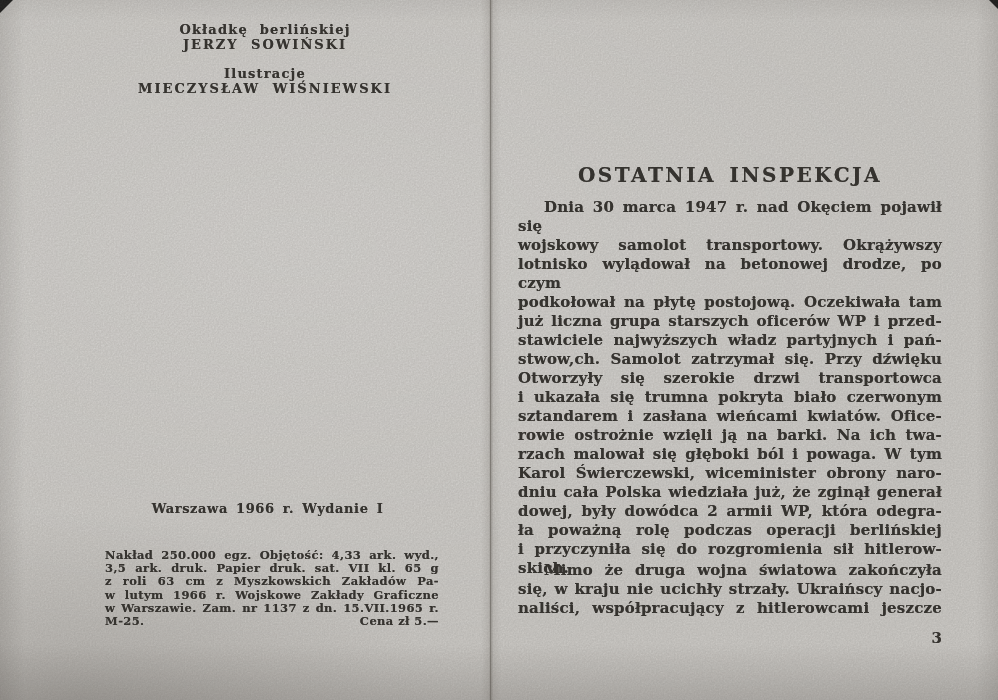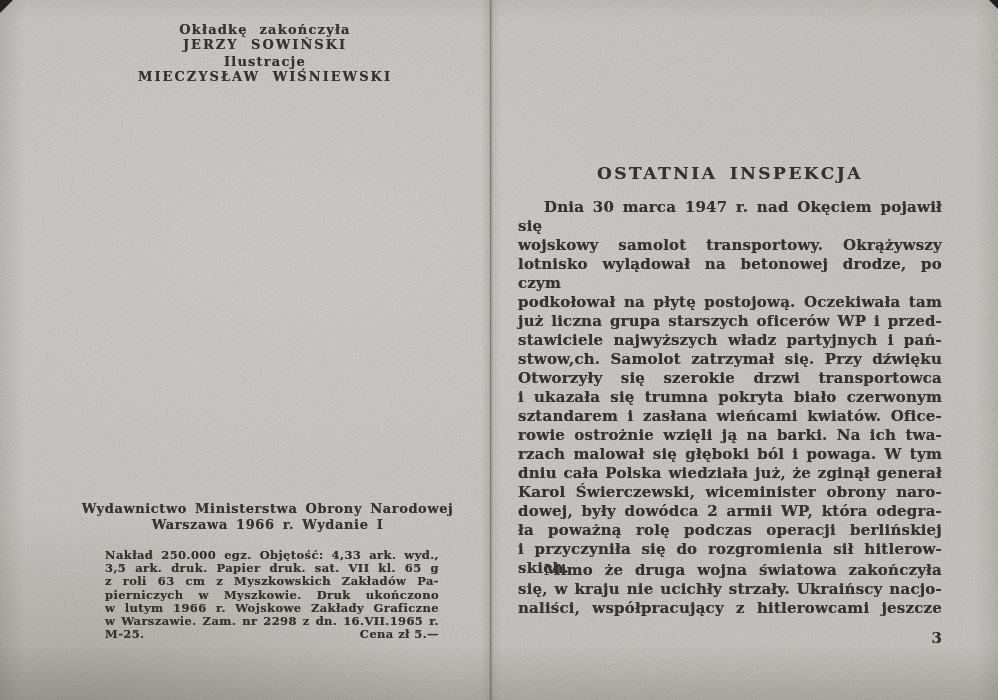--- a/index.html
+++ b/index.html
@@ -37,33 +37,33 @@
     border-top:13px solid #151515;border-right:13px solid transparent;}
   .corner-tr{position:absolute;top:0;right:0;width:0;height:0;
     border-top:9px solid #151515;border-left:9px solid transparent;}
 
   .grain{position:absolute;top:0;left:0;pointer-events:none;}
 
   
   .credits{top:22px;left:40px;width:450px;text-align:center;
     font-weight:bold;font-size:13px;line-height:15px;letter-spacing:1.2px;word-spacing:6px;}
   .credits .caps{letter-spacing:2px;}
-  .credits .block-gap{margin-top:2px;}
+  .credits .block-gap{margin-top:14px;}
 
   .publisher{top:501px;left:40px;width:455px;text-align:center;
     font-weight:bold;font-size:13px;line-height:16px;letter-spacing:0.6px;word-spacing:3px;}
 
   .colophon{top:549px;left:105px;width:334px;
     font-weight:bold;font-size:11.5px;line-height:13.2px;letter-spacing:0.4px;}
   .colophon .jline{text-align:justify;text-align-last:justify;}
   .colophon .split{display:flex;justify-content:space-between;align-items:flex-end;}
 
   
   .chapter-title{top:163px;left:518px;width:424px;text-align:center;
-    font-weight:bold;font-size:17px;letter-spacing:2.5px;word-spacing:4px;}
+    font-weight:bold;font-size:20px;letter-spacing:2.5px;word-spacing:4px;}
 
   .bodycol{left:518px;width:424px;font-size:15px;line-height:19px;letter-spacing:0.2px;font-weight:bold;}
   .para1{top:198px;}
   .para2{top:561px;}
   .jline{text-align:justify;text-align-last:justify;}
   .lastline{text-align-last:left;}
   .indent{text-indent:26px;}
 
   .page-number{top:629px;left:518px;width:424px;text-align:right;
     font-weight:bold;font-size:15px;padding-right:2px;}
@@ -71,38 +71,36 @@
 </head>
 <body>
 
 <div class="scan">
 
   <div class="gutter"></div>
   <div class="corner-tl"></div>
   <div class="corner-tr"></div>
 
   <div class="abs credits ink">
-    <div>Okładkę zakończyła</div>
+    <div>Okładkę berlińskiej</div>
     <div class="caps">JERZY SOWIŃSKI</div>
     <div class="block-gap">Ilustracje</div>
     <div class="caps">MIECZYSŁAW WIŚNIEWSKI</div>
   </div>
 
   <div class="abs publisher ink">
-    <div>Wydawnictwo Ministerstwa Obrony Narodowej</div>
     <div>Warszawa 1966 r. Wydanie I</div>
   </div>
 
   <div class="abs colophon ink">
     <div class="jline">Nakład 250.000 egz. Objętość: 4,33 ark. wyd.,</div>
     <div class="jline">3,5 ark. druk. Papier druk. sat. VII kl. 65 g</div>
     <div class="jline">z roli 63 cm z Myszkowskich Zakładów Pa-</div>
-    <div class="jline">pierniczych w Myszkowie. Druk ukończono</div>
     <div class="jline">w lutym 1966 r. Wojskowe Zakłady Graficzne</div>
-    <div class="jline">w Warszawie. Zam. nr 2298 z dn. 16.VII.1965 r.</div>
+    <div class="jline">w Warszawie. Zam. nr 1137 z dn. 15.VII.1965 r.</div>
     <div class="split">
       <span>M-25.</span>
       <span>Cena zł 5.—</span>
     </div>
   </div>
 
   <div class="abs chapter-title ink">OSTATNIA INSPEKCJA</div>
 
   <div class="abs bodycol para1 ink">
     <div class="jline indent">Dnia 30 marca 1947 r. nad Okęciem pojawił się</div>
@@ -110,22 +108,22 @@
     <div class="jline">lotnisko wylądował na betonowej drodze, po czym</div>
     <div class="jline">podkołował na płytę postojową. Oczekiwała tam</div>
     <div class="jline">już liczna grupa starszych oficerów WP i przed-</div>
     <div class="jline">stawiciele najwyższych władz partyjnych i pań-</div>
     <div class="jline">stwow,ch. Samolot zatrzymał się. Przy dźwięku</div>
     <div class="jline">Otworzyły się szerokie drzwi transportowca</div>
     <div class="jline">i ukazała się trumna pokryta biało czerwonym</div>
     <div class="jline">sztandarem i zasłana wieńcami kwiatów. Ofice-</div>
     <div class="jline">rowie ostrożnie wzięli ją na barki. Na ich twa-</div>
     <div class="jline">rzach malował się głęboki ból i powaga. W tym</div>
+    <div class="jline">Karol Świerczewski, wiceminister obrony naro-</div>
     <div class="jline">dniu cała Polska wiedziała już, że zginął generał</div>
-    <div class="jline">Karol Świerczewski, wiceminister obrony naro-</div>
     <div class="jline">dowej, były dowódca 2 armii WP, która odegra-</div>
     <div class="jline">ła poważną rolę podczas operacji berlińskiej</div>
     <div class="jline">i przyczyniła się do rozgromienia sił hitlerow-</div>
     <div class="jline lastline">skich.</div>
   </div>
 
   <div class="abs bodycol para2 ink">
     <div class="jline indent">Mimo że druga wojna światowa zakończyła</div>
     <div class="jline">się, w kraju nie ucichły strzały. Ukraińscy nacjo-</div>
     <div class="jline">naliści, współpracujący z hitlerowcami jeszcze</div>

